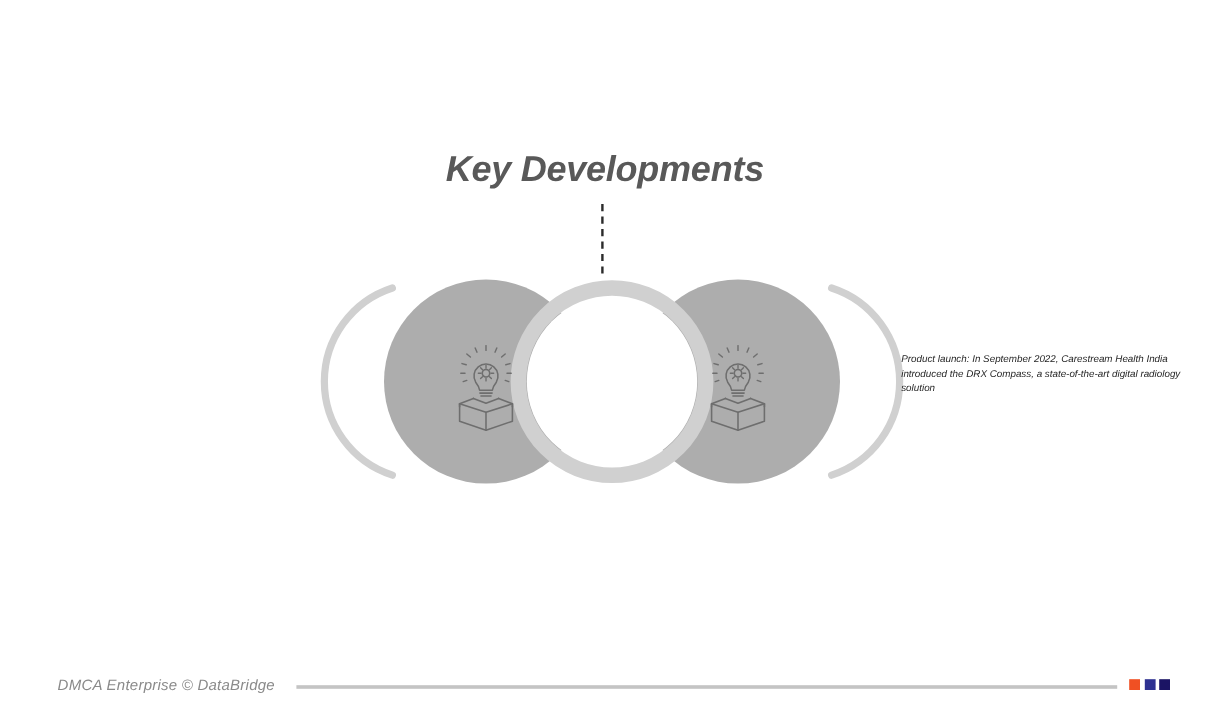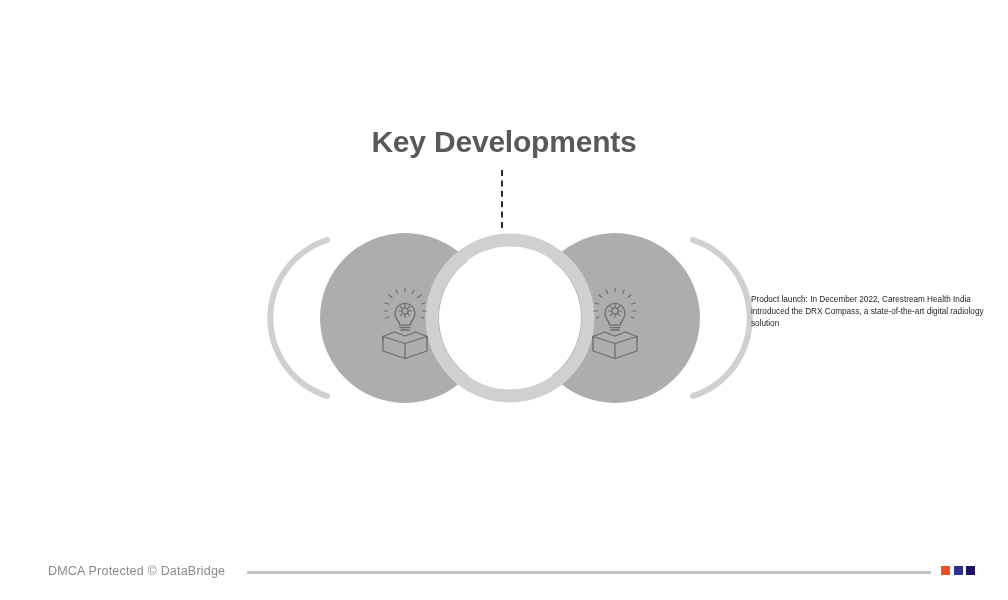--- a/index.html
+++ b/index.html
@@ -14,20 +14,21 @@
     overflow: hidden;
     position: relative;
   }
 
   .slide {
     position: absolute;
     inset: 0;
     width: 1008px;
     height: 600px;
     background: #ffffff;
+    font-style: italic;
   }
 
   
   .title {
     position: absolute;
     left: 0;
     top: 123px;
     width: 1008px;
     text-align: center;
     font-size: 30px;
@@ -219,23 +220,23 @@
         <path d="M -22 18.5 L -22 33 L 0 40.5 L 22 33 L 22 18.5"></path>
         <path d="M -22 18.5 L 0 25.5 L 22 18.5"></path>
         <line x1="0" y1="25.5" x2="0" y2="40.5"></line>
         <path d="M -10.5 14 L 0 18 L 10.5 14"></path>
       </g>
 
     </svg>
   </div>
 
 
-  <div class="desc desc-right">Product launch: In December 2022, Carestream Health India introduced the DRX Compass, a state-of-the-art digital radiology solution</div>
-
-  <div class="footer-text">DMCA Protected © DataBridge</div>
+  <div class="desc desc-right">Product launch: In September 2022, Carestream Health India introduced the DRX Compass, a state-of-the-art digital radiology solution</div>
+
+  <div class="footer-text">DMCA Enterprise © DataBridge</div>
 
   <div class="footer-rule" style="background: rgb(196, 196, 196);"></div>
 
   <div class="footer-squares">
     <div class="sq sq-1" style="background: rgb(240, 80, 35);"></div>
     <div class="sq sq-2" style="background: rgb(46, 49, 145);"></div>
     <div class="sq sq-3" style="background: rgb(27, 20, 100);"></div>
   </div>
 
 </div>

